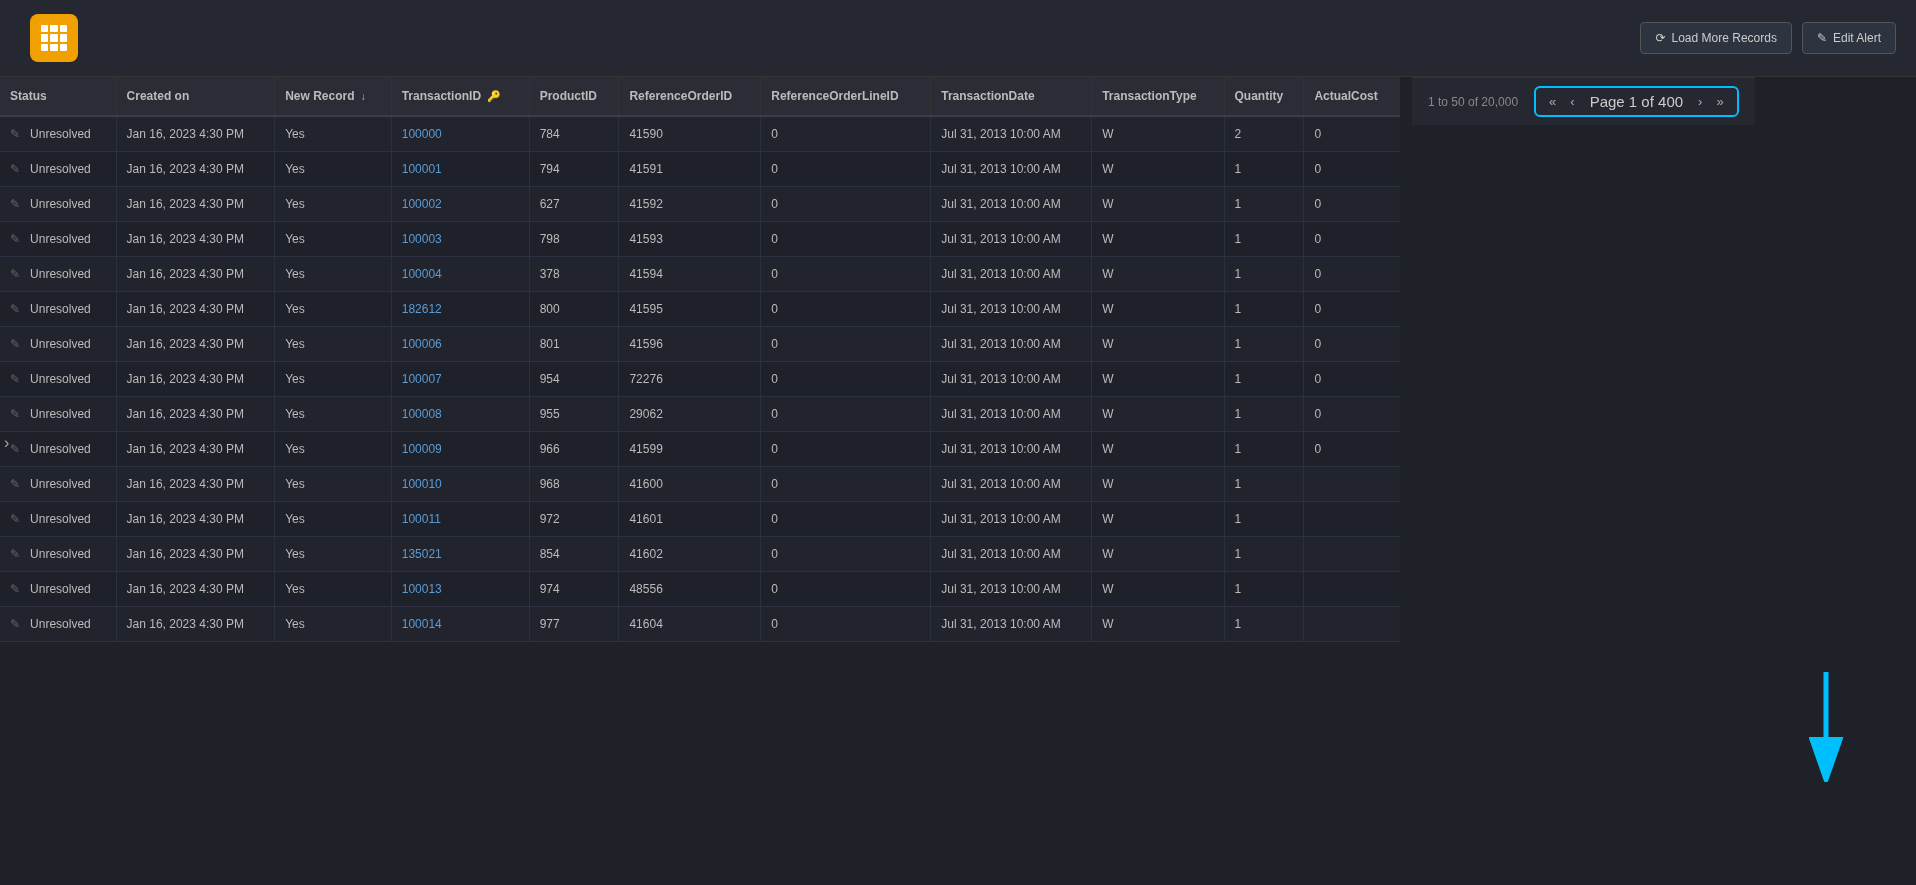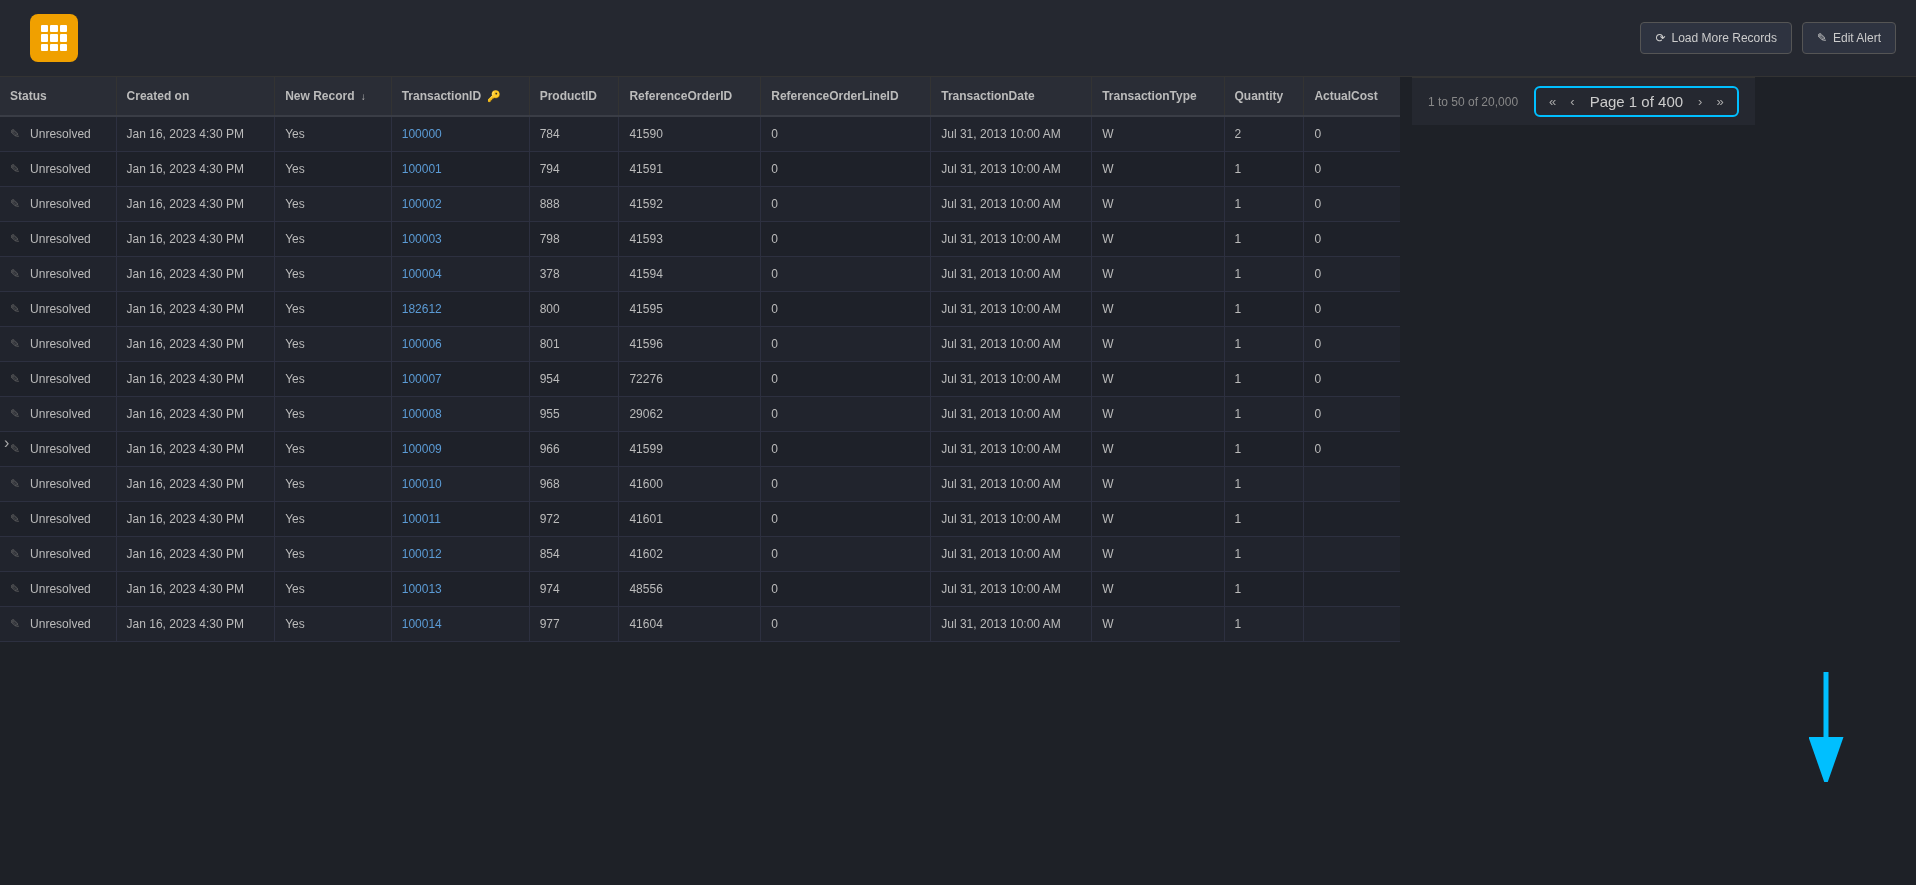--- a/index.html
+++ b/index.html
@@ -305,21 +305,21 @@
             <td>1</td>
             <td>0</td>
           </tr>
           <tr>
             <td>
               <span class="status-cell"><span class="edit-icon">✎</span>Unresolved</span>
             </td>
             <td>Jan 16, 2023 4:30 PM</td>
             <td>Yes</td>
             <td><a class="link-id">100002</a></td>
-            <td>888</td>
+            <td>627</td>
             <td>41592</td>
             <td>0</td>
             <td>Jul 31, 2013 10:00 AM</td>
             <td>W</td>
             <td>1</td>
             <td>0</td>
           </tr>
           <tr>
             <td>
               <span class="status-cell"><span class="edit-icon">✎</span>Unresolved</span>
@@ -454,21 +454,21 @@
             <td>W</td>
             <td>1</td>
             <td></td>
           </tr>
           <tr>
             <td>
               <span class="status-cell"><span class="edit-icon">✎</span>Unresolved</span>
             </td>
             <td>Jan 16, 2023 4:30 PM</td>
             <td>Yes</td>
-            <td><a class="link-id">100012</a></td>
+            <td><a class="link-id">135021</a></td>
             <td>854</td>
             <td>41602</td>
             <td>0</td>
             <td>Jul 31, 2013 10:00 AM</td>
             <td>W</td>
             <td>1</td>
             <td></td>
           </tr>
           <tr>
             <td>

